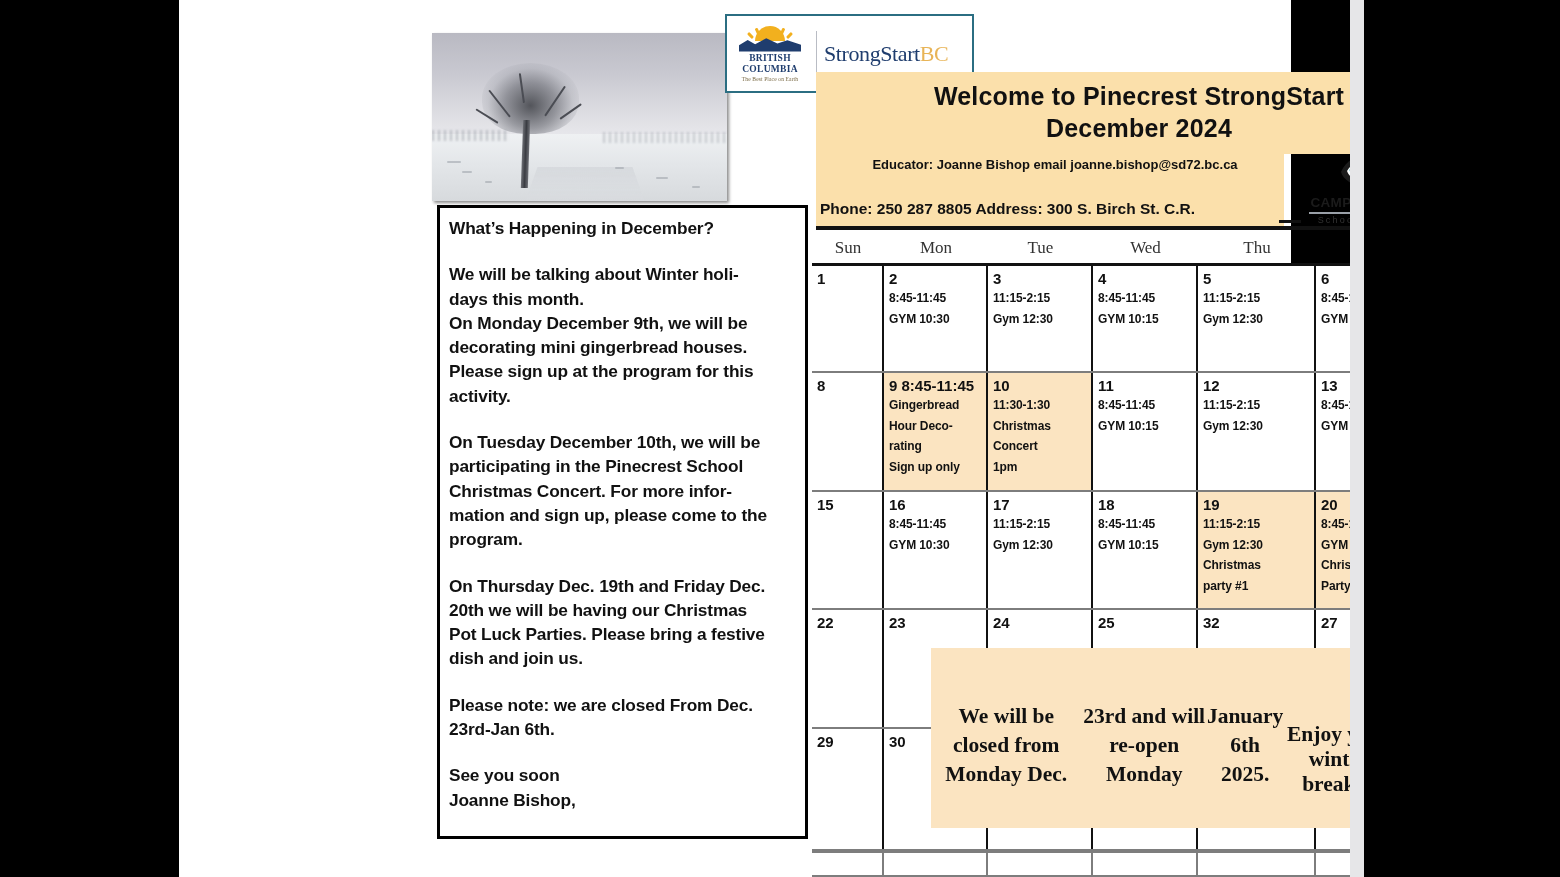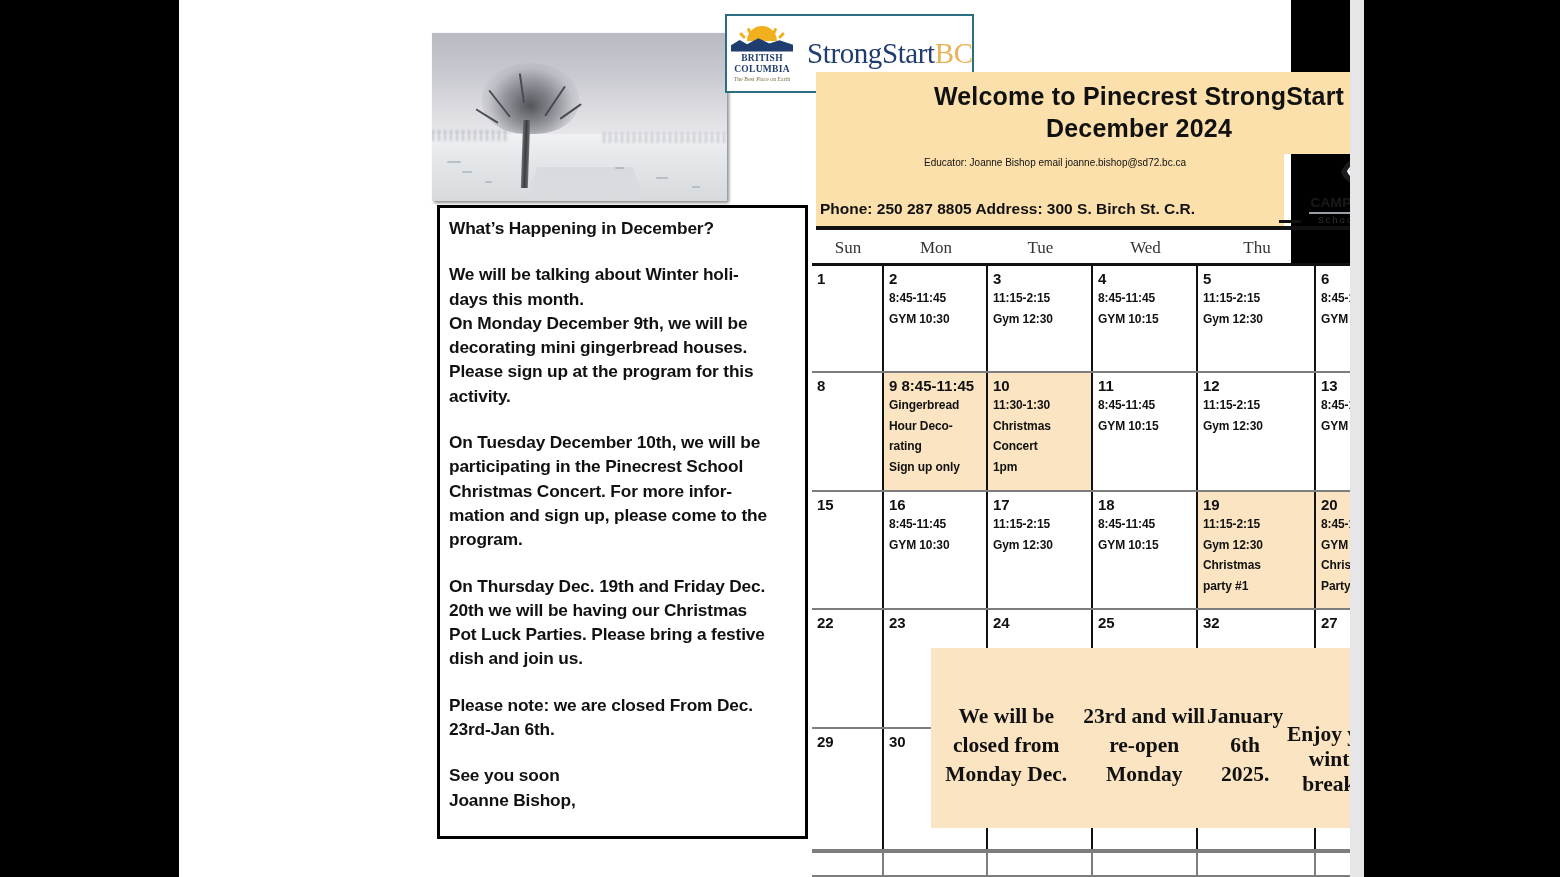--- a/index.html
+++ b/index.html
@@ -41,31 +41,31 @@
   .bcsun{position:absolute;left:50%;top:0;transform:translateX(-50%);
          width:30px;height:15px;border-radius:15px 15px 0 0;background:#f2b01e;}
   .bcray{position:absolute;background:#f2b01e;width:3px;height:7px;border-radius:1px;}
   .bcwave{position:absolute;left:0;bottom:0;width:62px;height:14px;
      background:#1f3d6e;clip-path:polygon(0 55%,14% 18%,26% 48%,44% 5%,62% 42%,78% 20%,100% 52%,100% 100%,0 100%);}
   .bctext1{font-family:"Liberation Serif",serif;font-size:9.5px;letter-spacing:.3px;
            color:#1f3d6e;font-weight:bold;line-height:10px;text-align:center;margin-top:1px;}
   .bctext2{font-family:"Liberation Serif",serif;font-size:5.6px;color:#7a6a45;
            letter-spacing:.1px;text-align:center;margin-top:2px;}
   .bcdiv{width:1px;height:46px;background:#b9bcc4;margin:0 7px;}
-  .sstext{font-family:"Liberation Serif",serif;font-size:29px;color:#1f3d6e;
+  .sstext{font-family:"Liberation Serif",serif;font-size:22px;color:#1f3d6e;
           letter-spacing:-.4px;white-space:nowrap;}
   .sstext .bc{color:#e8b457;}
 
   
   .titleband{position:absolute;left:637px;top:72px;width:613px;height:82px;background:#fbe0ab;}
   .infoband{position:absolute;left:637px;top:154px;width:468px;height:72px;background:#fbe0ab;}
   .h-title{position:absolute;left:660px;top:80px;width:600px;text-align:center;
      font-size:25px;font-weight:bold;color:#111;line-height:32px;letter-spacing:.2px;}
   .h-educator{position:absolute;left:645px;top:157px;width:462px;text-align:center;
-     font-size:10px;font-weight:normal;color:#111;}
+     font-size:13px;font-weight:bold;color:#111;}
   .h-phone{position:absolute;left:641px;top:200px;font-size:15.5px;font-weight:bold;color:#111;}
   .hrule{position:absolute;left:637px;top:226px;width:575px;height:4px;background:#111;}
 
   
   .crlogo{position:absolute;left:1122px;top:146px;width:143px;height:84px;text-align:center;}
   .crfish{position:relative;width:80px;height:48px;margin:0 auto;}
   .crname{font-size:13.5px;font-weight:bold;color:#1b1b1b;letter-spacing:.3px;margin-top:1px;}
   .crline{width:128px;height:1.5px;background:#9aa0a8;margin:2px auto 1px;}
   .crsub{font-size:9px;color:#333;letter-spacing:2.2px;}
   .crtick{position:absolute;right:-22px;bottom:2px;width:22px;height:3px;background:#111;}

